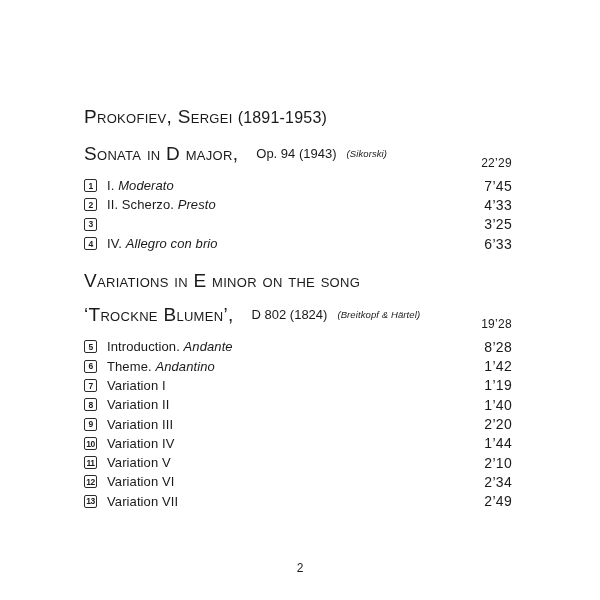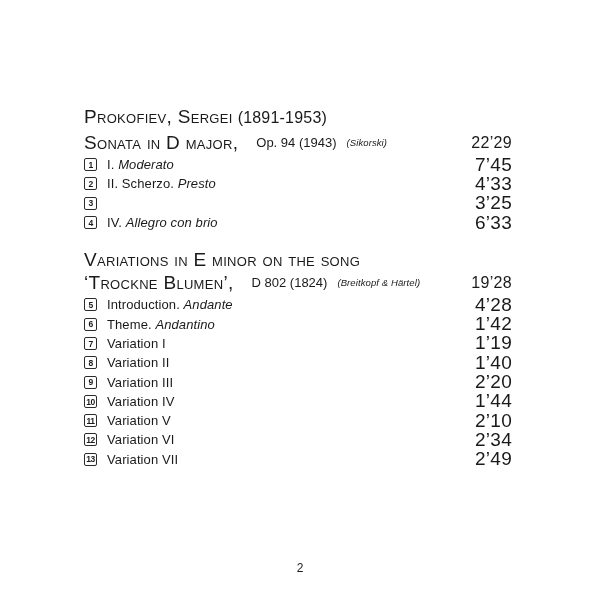--- a/index.html
+++ b/index.html
@@ -50,22 +50,23 @@
     margin-left: 18px;
   }
   .publisher {
     font-size: 9.5px;
     font-style: italic;
     margin-left: 10px;
     letter-spacing: 0.1px;
   }
   .total-time {
     margin-left: auto;
-    font-size: 16px;
+    font-size: 12px;
     letter-spacing: 0.3px;
+    margin-top: 21px;
   }
   
   .tracks { margin-top: 1px; }
   .track-row {
     display: flex;
     align-items: center;
     height: 19.3px;
     white-space: nowrap;
   }
   .track-num {
@@ -83,21 +84,21 @@
     margin-right: 10px;
     padding-top: 0.5px;
   }
   .track-title {
     font-size: 13px;
     letter-spacing: 0.1px;
   }
   .track-title .tempo { font-style: italic; }
   .track-time {
     margin-left: auto;
-    font-size: 19px;
+    font-size: 14px;
     letter-spacing: 0.3px;
   }
   .section-gap { height: 16px; }
   .page-number {
     position: absolute;
     top: 561px;
     left: 0;
     width: 600px;
     text-align: center;
     font-size: 12px;
@@ -148,21 +149,21 @@
     <div class="work-title-row">
       <span class="sc">‘Trockne Blumen’,</span>
       <span class="title-suffix">D 802 (1824)</span>
       <span class="publisher">(Breitkopf &amp; Härtel)</span>
       <span class="total-time">19’28</span>
     </div>
     <div class="tracks">
       <div class="track-row">
         <span class="track-num">5</span>
         <span class="track-title"><span>Introduction. </span><span class="tempo">Andante</span></span>
-        <span class="track-time">4’28</span>
+        <span class="track-time">8’28</span>
       </div>
       <div class="track-row">
         <span class="track-num">6</span>
         <span class="track-title"><span>Theme. </span><span class="tempo">Andantino</span></span>
         <span class="track-time">1’42</span>
       </div>
       <div class="track-row">
         <span class="track-num">7</span>
         <span class="track-title"><span>Variation I</span><span class="tempo"></span></span>
         <span class="track-time">1’19</span>

